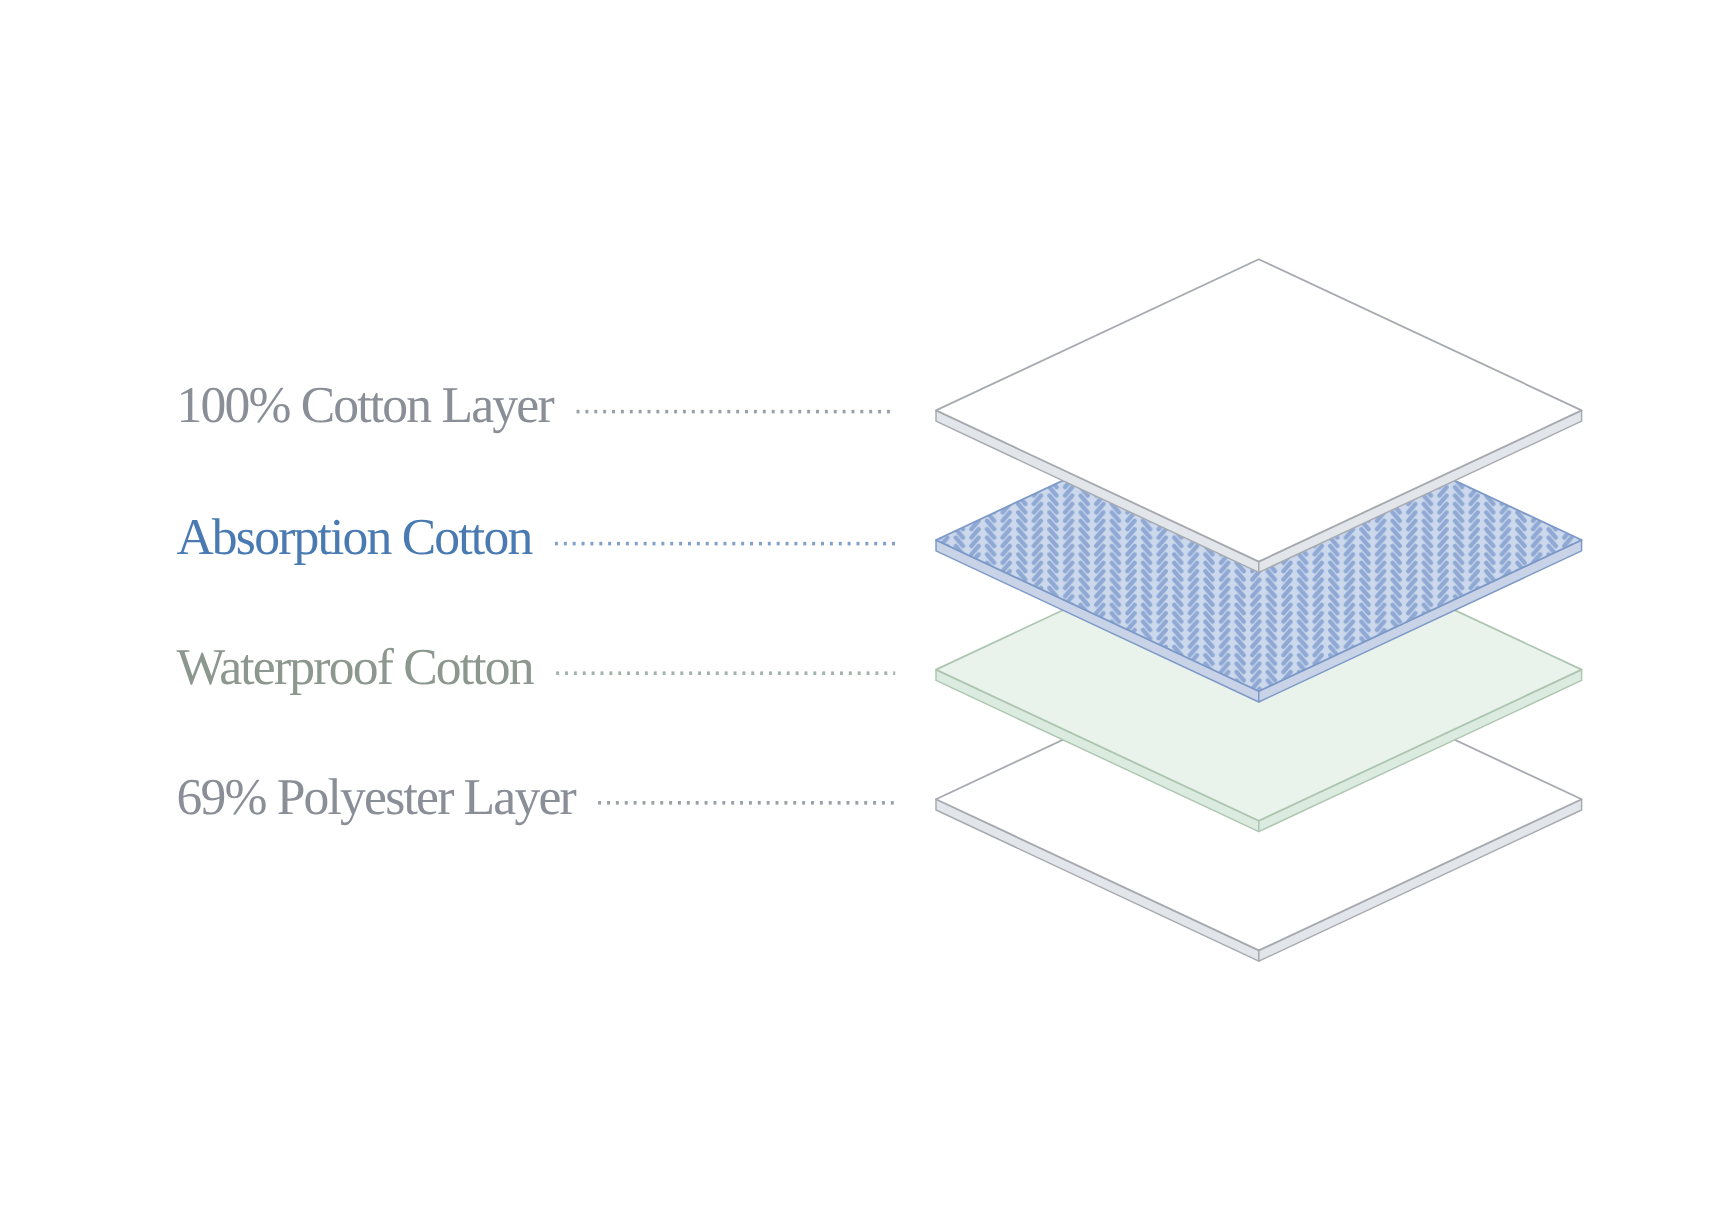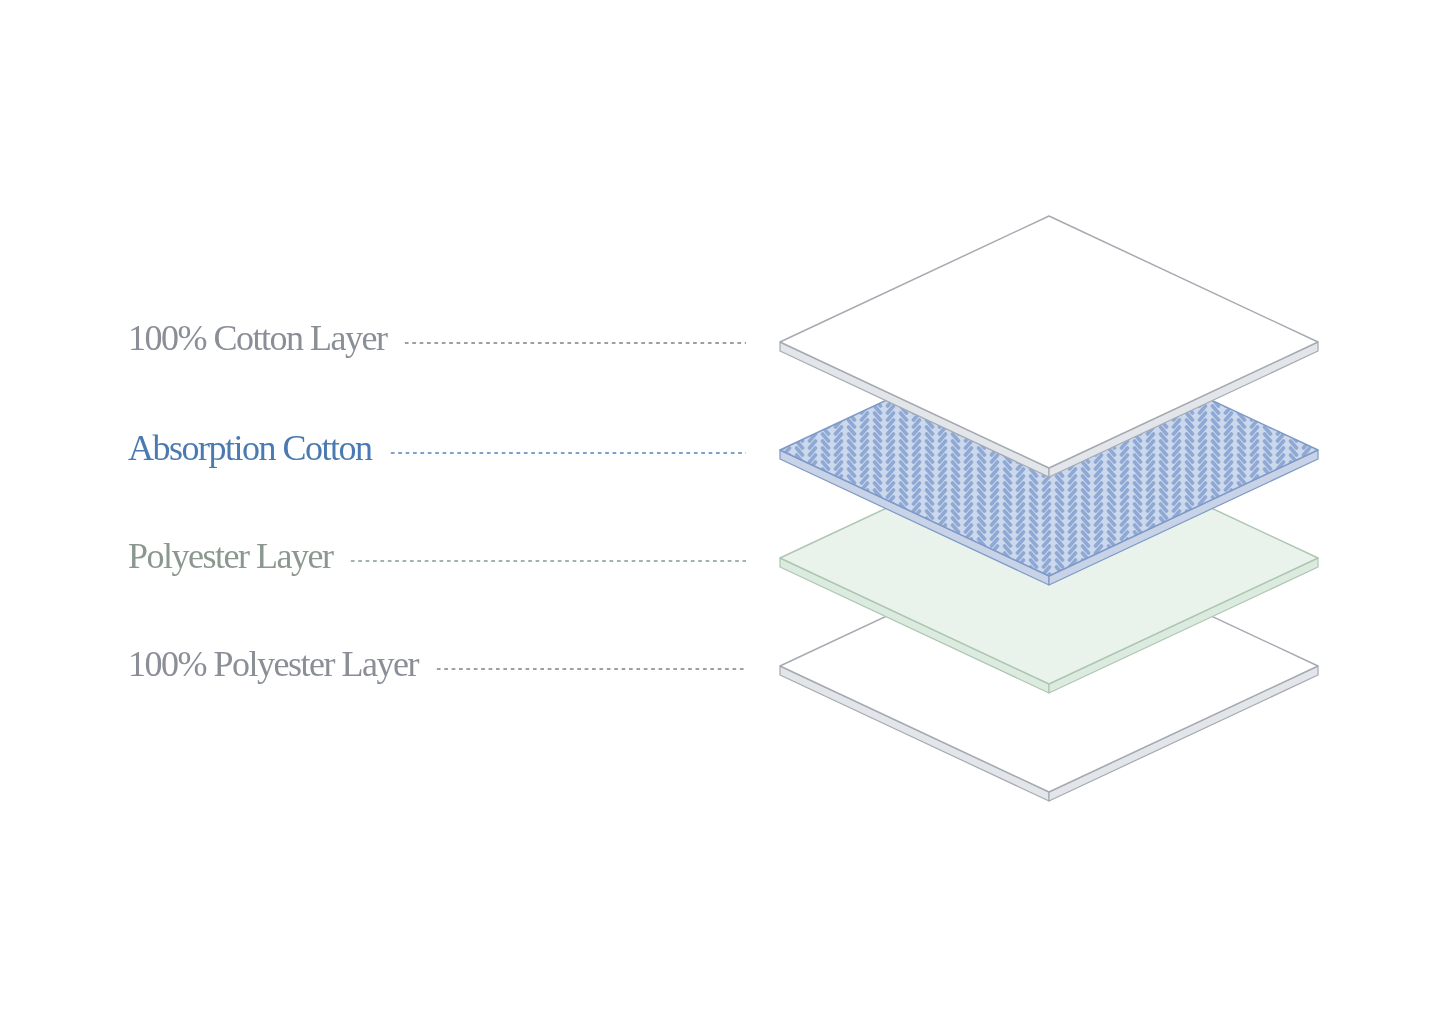--- a/index.html
+++ b/index.html
@@ -6,21 +6,21 @@
   body{
     width:1445px;height:1012px;position:relative;overflow:hidden;
     background:#ffffff;
     font-family:"Liberation Serif", serif;
   }
   .row{
     position:absolute;left:128px;width:618px;height:80px;
     display:flex;align-items:center;
   }
   .lbl{
-    font-size:36px;line-height:1;letter-spacing:-1.5px;white-space:nowrap;
+    font-size:43px;line-height:1;letter-spacing:-1.5px;white-space:nowrap;margin-left:19px;
   }
   .dots{
     flex:1;min-width:36px;height:6px;margin-left:17px;margin-top:10px;
     background-repeat:repeat-x;background-position:0 50%;
   }
   #layer-stack{
     position:absolute;left:0;top:0;width:1445px;height:1012px;
   }
 </style>
 </head>
@@ -60,20 +60,20 @@
   <span class="lbl" style="color: rgb(138, 142, 150);">100% Cotton Layer</span>
   <span class="dots" style="background-image: radial-gradient(1.5px at 3.7px 3px, rgb(154, 160, 168) 99%, rgba(0, 0, 0, 0)); background-size: 7.4px 6px;"></span>
 </div>
 
 <div class="row" style="top:408px">
   <span class="lbl" style="color: rgb(74, 122, 178);">Absorption Cotton</span>
   <span class="dots" style="background-image: radial-gradient(1.5px at 3.7px 3px, rgb(127, 160, 203) 99%, rgba(0, 0, 0, 0)); background-size: 7.4px 6px;"></span>
 </div>
 
 <div class="row" style="top:516px">
-  <span class="lbl" style="color: rgb(139, 151, 143);">Polyester Layer</span>
+  <span class="lbl" style="color: rgb(139, 151, 143);">Waterproof Cotton</span>
   <span class="dots" style="background-image: radial-gradient(1.5px at 3.7px 3px, rgb(162, 180, 169) 99%, rgba(0, 0, 0, 0)); background-size: 7.4px 6px;"></span>
 </div>
 
 <div class="row" style="top:624px">
-  <span class="lbl" style="color: rgb(138, 142, 150);">100% Polyester Layer</span>
+  <span class="lbl" style="color: rgb(138, 142, 150);">69% Polyester Layer</span>
   <span class="dots" style="background-image: radial-gradient(1.5px at 3.7px 3px, rgb(154, 160, 168) 99%, rgba(0, 0, 0, 0)); background-size: 7.4px 6px;"></span>
 </div>
 
 </body></html>

